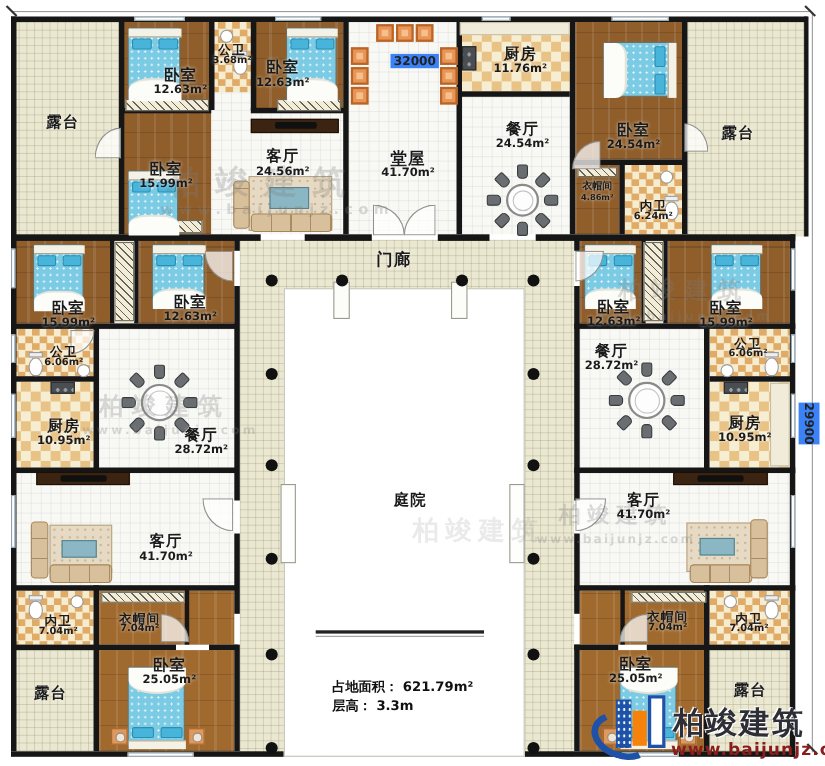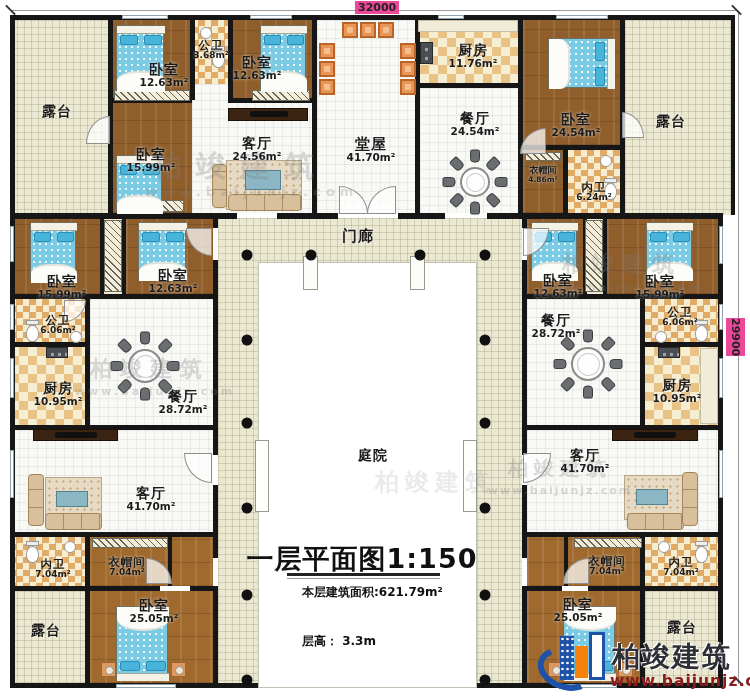--- a/index.html
+++ b/index.html
@@ -70,21 +70,21 @@
   .stove{position:absolute;background:#4a4e52;border:1px solid #26282b;z-index:10;
         background-image:radial-gradient(#9aa0a6 1.3px,transparent 1.6px);background-size:7px 9px;background-position:2px 2px;}
   .counter{position:absolute;background:#f1ecd9;border:1px solid #c6bfa3;z-index:9;}
   .hatch{position:absolute;background-color:#f3ecd6;border:1px solid #6b6b5e;z-index:9;
         background-image:repeating-linear-gradient(45deg,transparent 0 4px,rgba(40,40,40,.7) 4px 5px);}
   .ns{position:absolute;width:15px;height:15px;background:#dd9a60;border:1px solid #a5632b;z-index:10;}
   .ns:after{content:"";position:absolute;left:3px;top:3px;width:7px;height:7px;border-radius:50%;background:#efe6da;border:1px solid #9a8a74;}
   .step{position:absolute;background:#fcfcf8;border:1px solid #9a9a8e;z-index:9;}
   .dimline{position:absolute;background:#9a9a9a;z-index:5;}
   .tick{position:absolute;width:13px;height:2px;background:#333;transform:rotate(45deg);z-index:6;}
-  .dimtext{position:absolute;font-size:11px;font-weight:bold;color:#222;background:#ec4899;padding:0 3px;z-index:6;}
+  .dimtext{position:absolute;font-size:11px;font-weight:bold;color:#222;background:#3b82f6;padding:0 3px;z-index:6;margin-top:48px;}
   
   .tb-title{position:absolute;transform:translateX(-50%);font-size:27px;font-weight:bold;color:#111;
             letter-spacing:1px;white-space:nowrap;z-index:30;}
   .tb-rule{position:absolute;background:#222;z-index:30;}
   .tb-rule2{position:absolute;background:#999;z-index:30;}
   .tb-line{position:absolute;font-size:12px;font-weight:bold;color:#111;white-space:nowrap;z-index:30;}
   
   .logo-brand{position:absolute;font-size:28px;font-weight:900;color:#2e2e36;letter-spacing:2px;
               white-space:nowrap;z-index:40;text-shadow:1px 1px 0 #fff,-1px -1px 0 #fff;}
   .logo-url{position:absolute;font-size:15.5px;font-weight:bold;color:#8a1c1c;letter-spacing:1px;
@@ -282,24 +282,23 @@
     <div class="wm" style="left:240px;top:166px;font-size:30px;letter-spacing:14px">柏竣建筑</div>
     <div class="wm" style="left:252px;top:191px;font-size:13px;letter-spacing:5px">www.baijunjz.com</div>
     <div class="wm" style="left:150px;top:369px;font-size:22px;letter-spacing:8px">柏竣建筑</div>
     <div class="wm" style="left:155px;top:391px;font-size:11px;letter-spacing:3px">www.baijunjz.com</div>
     <div class="wm" style="left:622px;top:264px;font-size:22px;letter-spacing:8px">柏竣建筑</div>
     <div class="wm" style="left:622px;top:287px;font-size:11px;letter-spacing:3px">www.baijunjz.com</div>
     <div class="wm" style="left:560px;top:468px;font-size:20px;letter-spacing:6px">柏竣建筑</div>
     <div class="wm" style="left:560px;top:490px;font-size:11px;letter-spacing:2px">www.baijunjz.com</div>
     <div class="wm" style="left:435px;top:482px;font-size:24px;letter-spacing:6px;color:rgba(125,125,125,.16)">柏竣建筑</div>
 
-    <div class="tb-title" style="left:362px;top:541px">一层平面图1:150</div>
     <div class="tb-rule" style="left:287px;top:573px;width:153px;height:3px"></div>
     <div class="tb-rule2" style="left:287px;top:578px;width:153px;height:1px"></div>
-    <div class="tb-line" style="left:302px;top:584px">本层建筑面积:621.79m²</div>
+    <div class="tb-line" style="left:302px;top:616px">占地面积： 621.79m²</div>
     <div class="tb-line" style="left:302px;top:633px">层高： 3.3m</div>
 
     <div class="dimline" style="left:10px;top:10px;width:726px;height:1px"></div>
     <div class="dimline" style="left:738px;top:12px;width:1px;height:672px"></div>
     <div class="dimtext" style="left:355px;top:1px">32000</div>
     <div class="dimtext" style="left:726px;top:318px;writing-mode:vertical-rl">29900</div>
     <div class="tick" style="left:4px;top:9px"></div>
     <div class="tick" style="left:730px;top:9px"></div>
     <div class="tick" style="left:732px;top:680px"></div>
 

